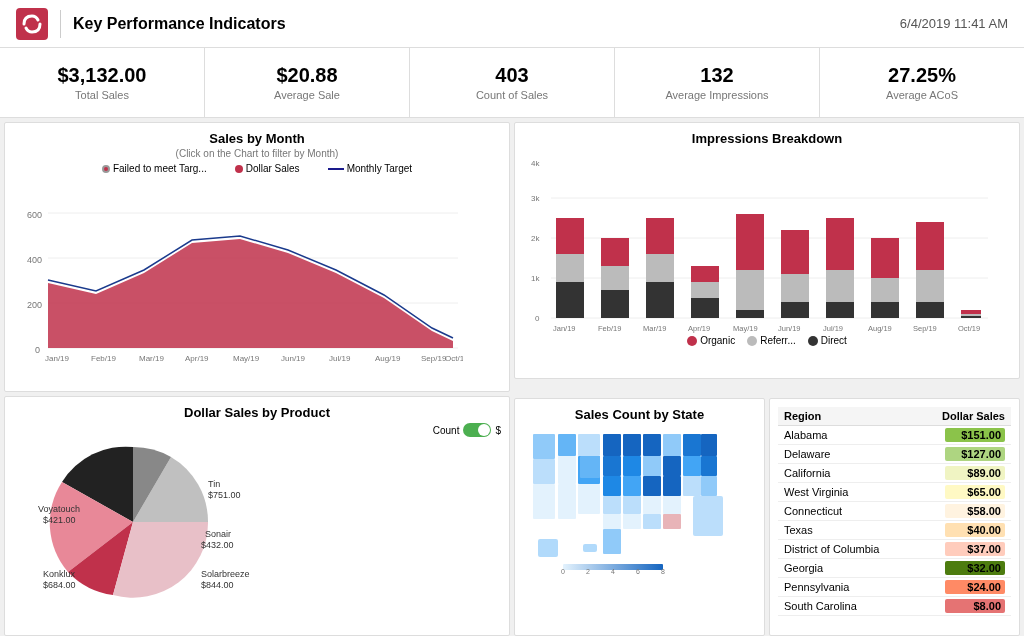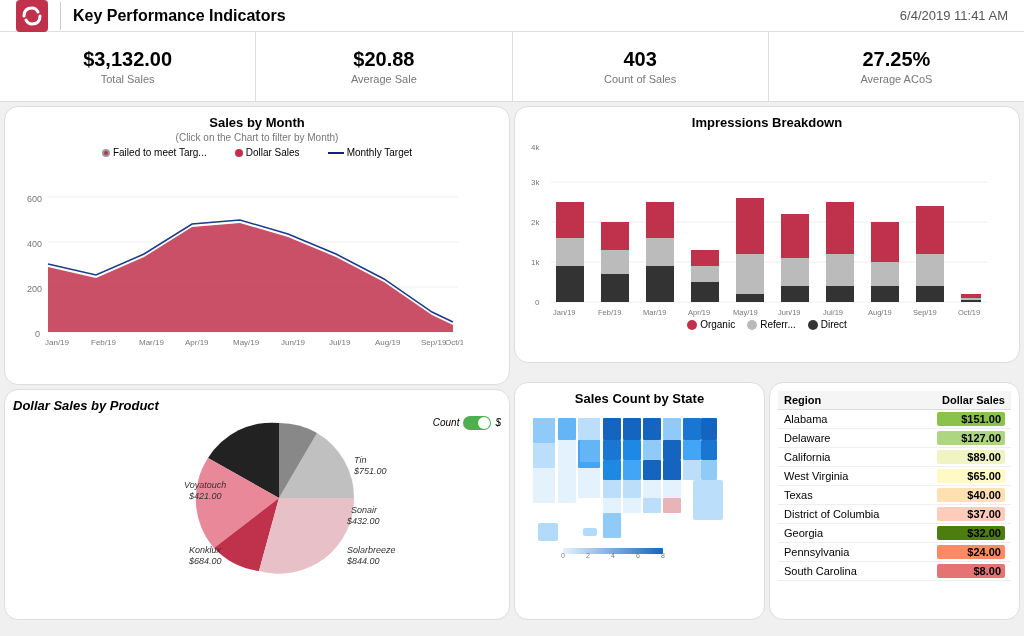--- a/index.html
+++ b/index.html
@@ -1,66 +1,66 @@
 <!DOCTYPE html>
 <html><head>
   <meta charset="utf-8">
   <style>
     * { box-sizing: border-box; margin: 0; padding: 0; }
     body { font-family: Arial, sans-serif; background: #f0f0f0; width: 1024px; height: 636px; overflow: hidden; font-size: 12px; }
     
     
-    .header { background: #fff; display: flex; align-items: center; padding: 8px 16px; border-bottom: 1px solid #ddd; height: 32px; }
+    .header { background: #fff; display: flex; align-items: center; padding: 8px 16px; border-bottom: 1px solid #ddd; height: 48px; }
     .logo { width: 32px; height: 32px; margin-right: 12px; }
     .header-divider { width: 1px; height: 28px; background: #ccc; margin-right: 12px; }
     .header-title { font-size: 16px; font-weight: bold; flex: 1; }
     .header-date { font-size: 13px; color: #555; }
 
     
     .kpi-row { background: #fff; display: flex; border-bottom: 1px solid #ddd; height: 70px; }
     .kpi-item { flex: 1; display: flex; flex-direction: column; align-items: center; justify-content: center; border-right: 1px solid #ddd; padding: 8px; }
     .kpi-item:last-child { border-right: none; }
     .kpi-value { font-size: 20px; font-weight: bold; }
     .kpi-label { font-size: 11px; color: #777; margin-top: 2px; }
 
     
     .content { display: grid; grid-template-columns: 1fr 1fr; grid-template-rows: auto auto; gap: 4px; padding: 4px; height: calc(636px - 44px - 70px); }
     
-    .panel { background: #fff; border: 1px solid #ddd; border-radius: 14px; padding: 8px; }
+    .panel { background: #fff; border: 1px solid #ddd; border-radius: 2px; padding: 8px; }
     
     .panel-title { text-align: center; font-size: 13px; font-weight: bold; margin-bottom: 2px; }
     .panel-subtitle { text-align: center; font-size: 10px; color: #777; margin-bottom: 4px; }
 
     
     .chart-panel { grid-column: 1; grid-row: 1; }
     .chart-legend { display: flex; gap: 28px; justify-content: center; font-size: 10px; margin-bottom: 4px; }
     .legend-item { display: flex; align-items: center; gap: 3px; }
     .legend-dot { width: 8px; height: 8px; border-radius: 50%; }
     .legend-line { width: 16px; height: 2px; background: #1a1a8c; }
 
     
     svg { display: block; }
 
     
-    .bottom-left { grid-column: 1; grid-row: 2; display: flex; flex-direction: row; font-style: italic; }
+    .bottom-left { grid-column: 1; grid-row: 2; display: flex; flex-direction: column; }
     
     
     .right-col { grid-column: 2; grid-row: 1 / 3; display: flex; flex-direction: column; gap: 19px; justify-content: flex-end; }
     .impressions-panel { flex: 1; }
     .bottom-row { display: flex; flex: 1; gap: 4px; }
     .map-panel { flex: 1; }
     .table-panel { flex: 1; font-size: 11px; }
 
     
     .region-table { width: 100%; border-collapse: collapse; }
     .region-table th { background: #f5f5f5; padding: 3px 6px; text-align: left; font-weight: bold; border-bottom: 1px solid #ddd; font-size: 11px; }
     .region-table th:last-child { text-align: right; }
     .region-table td { padding: 2px 6px; border-bottom: 1px solid #eee; }
     .region-table td:last-child { text-align: right; font-weight: bold; }
-    .cell-color { display: inline-block; width: 68px; text-align: right; padding: 1px 4px; border-radius: 2px; }
+    .cell-color { display: inline-block; width: 60px; text-align: right; padding: 1px 4px; border-radius: 2px; }
 
     
     .toggle-container { display: flex; align-items: center; gap: 4px; font-size: 10px; position: absolute; top: 26px; right: 8px; }
     .toggle { width: 28px; height: 14px; background: #4CAF50; border-radius: 7px; position: relative; cursor: pointer; }
     .toggle-knob { width: 12px; height: 12px; background: white; border-radius: 50%; position: absolute; top: 1px; right: 1px; }
   </style>
 </head>
 <body>
 
 <div class="header">
@@ -80,20 +80,24 @@
     <div class="kpi-value">$3,132.00</div>
     <div class="kpi-label">Total Sales</div>
   </div>
     <div class="kpi-item">
     <div class="kpi-value">$20.88</div>
     <div class="kpi-label">Average Sale</div>
   </div>
     <div class="kpi-item">
     <div class="kpi-value">403</div>
     <div class="kpi-label">Count of Sales</div>
+  </div>
+    <div class="kpi-item">
+    <div class="kpi-value">132</div>
+    <div class="kpi-label">Average Impressions</div>
   </div>
     <div class="kpi-item">
     <div class="kpi-value">27.25%</div>
     <div class="kpi-label">Average ACoS</div>
   </div>
   </div>
 
 <div class="content">
 
   <div class="panel chart-panel">
@@ -323,20 +327,26 @@
       <span class="cell-color" style="background:#f0f4c3;">$89.00</span>
     </td>
   </tr>
               <tr>
     <td>West Virginia</td>
     <td>
       <span class="cell-color" style="background:#fff9c4;">$65.00</span>
     </td>
   </tr>
               <tr>
+    <td>Connecticut</td>
+    <td>
+      <span class="cell-color" style="background:#fff3e0;">$58.00</span>
+    </td>
+  </tr>
+              <tr>
     <td>Texas</td>
     <td>
       <span class="cell-color" style="background:#ffe0b2;">$40.00</span>
     </td>
   </tr>
               <tr>
     <td>District of Columbia</td>
     <td>
       <span class="cell-color" style="background:#ffccbc;">$37.00</span>
     </td>

